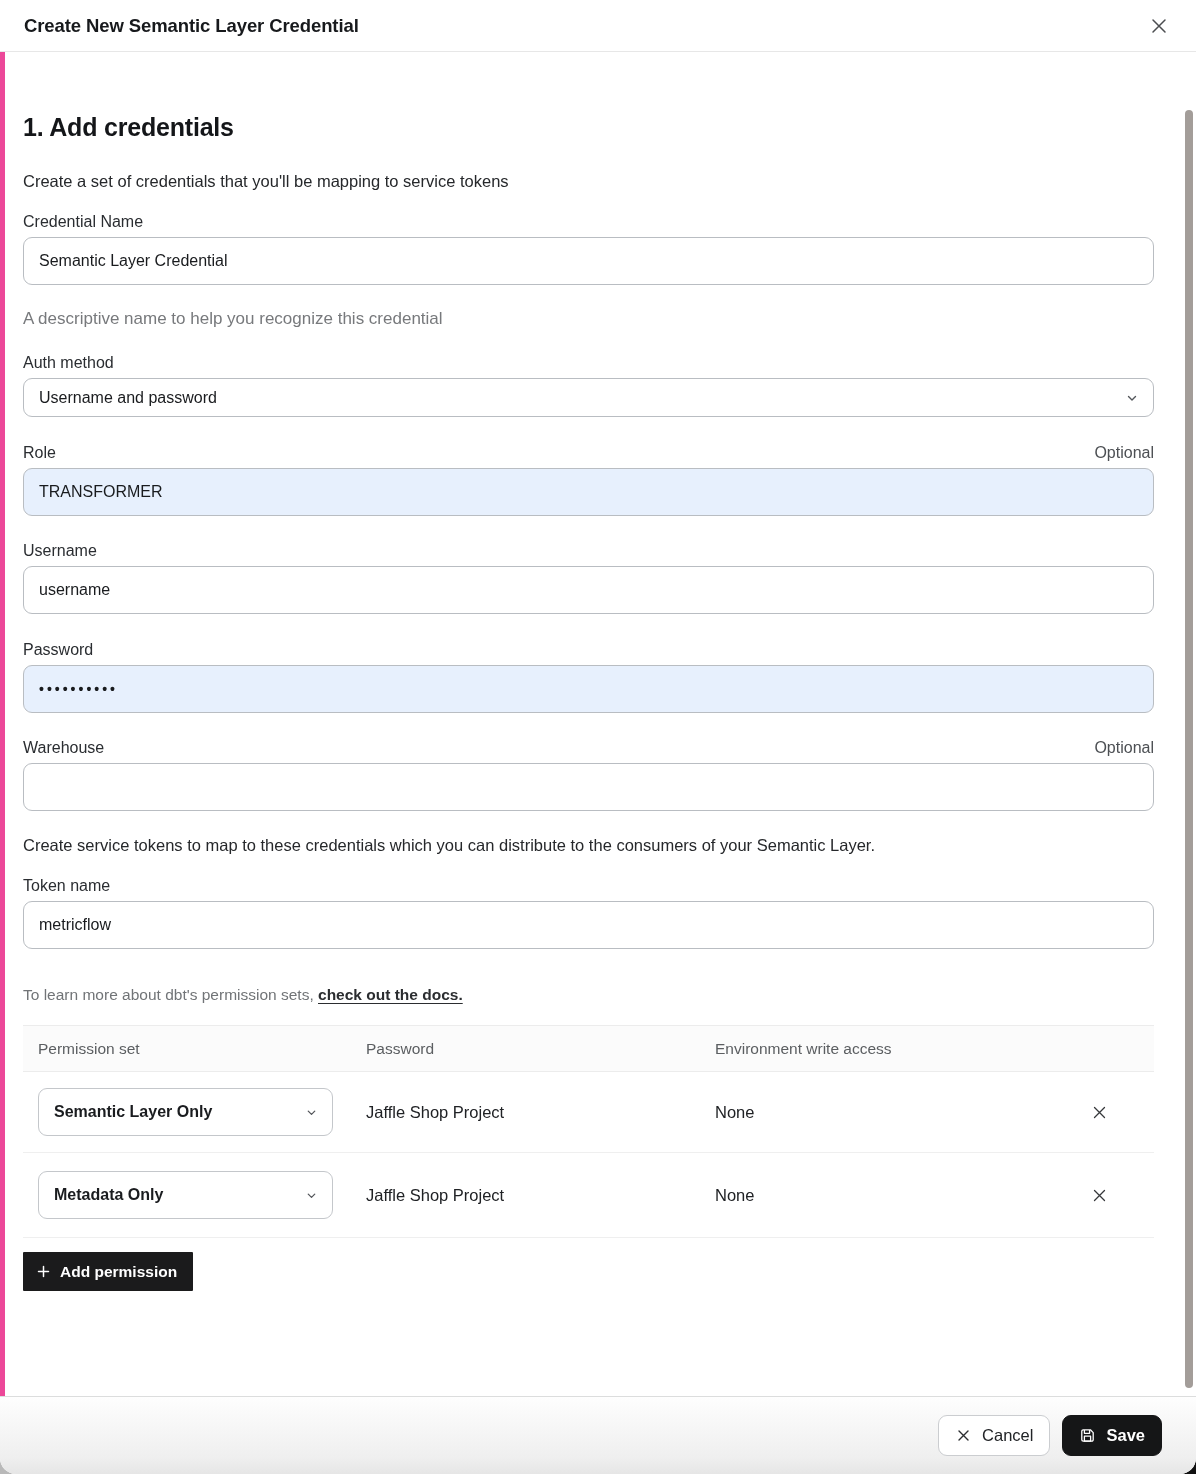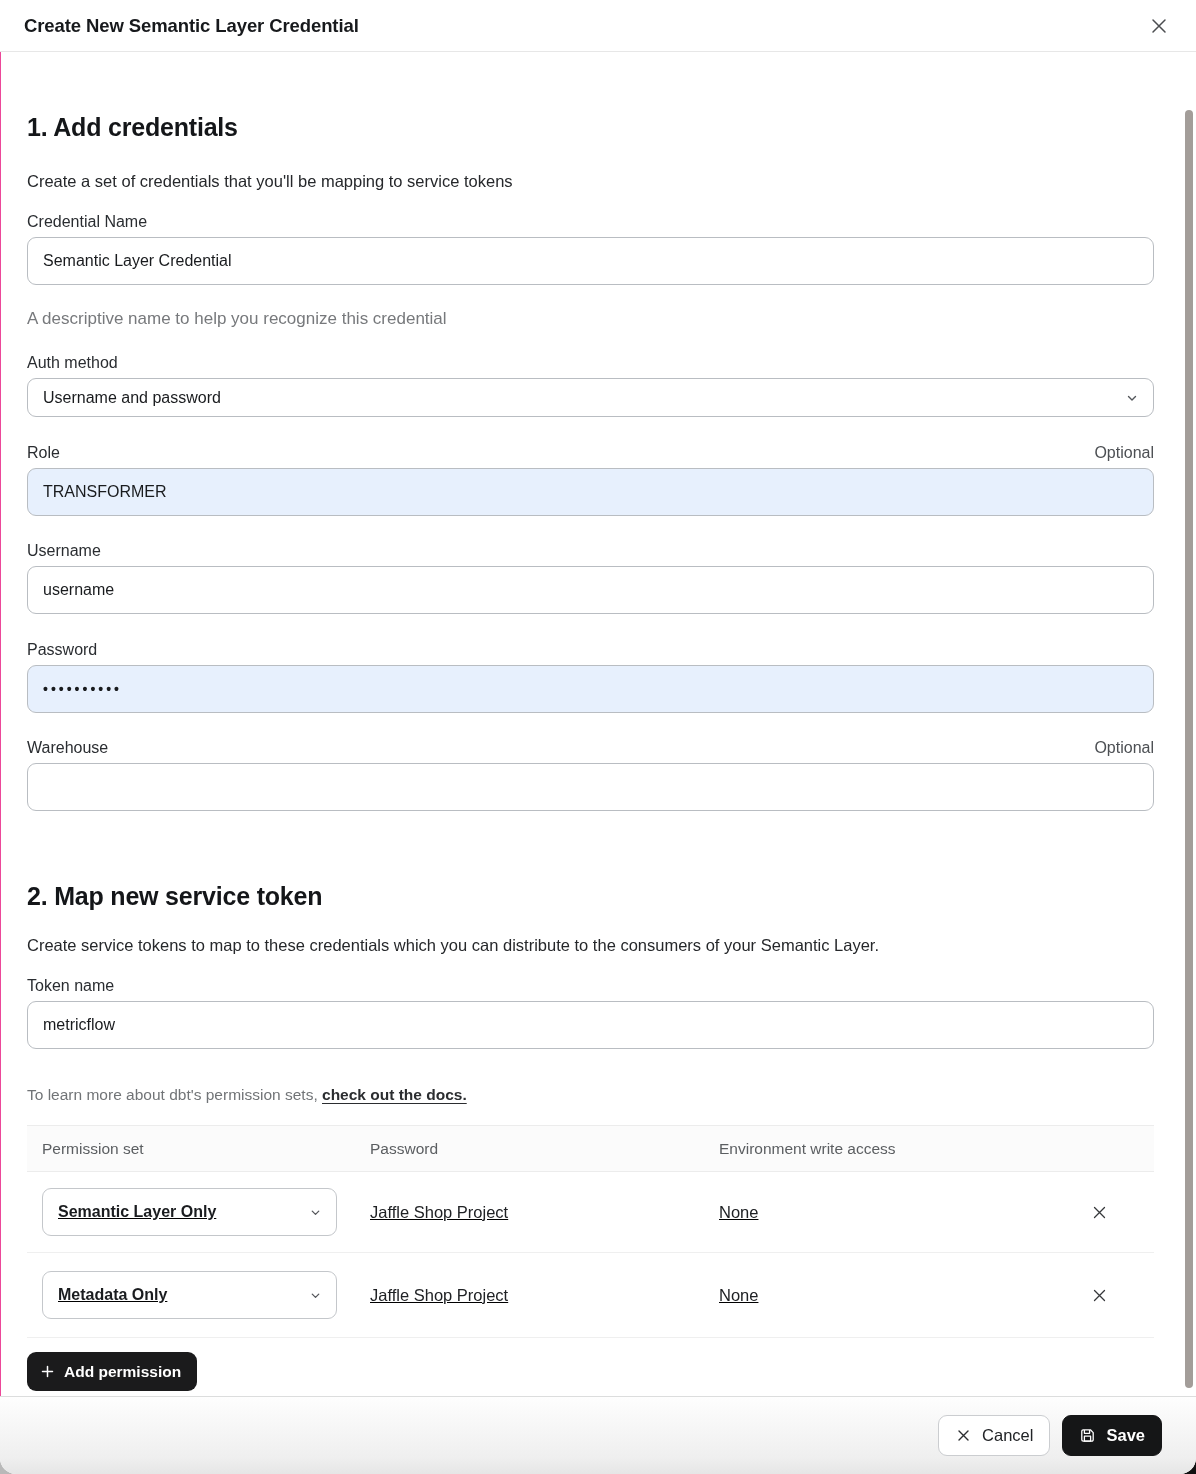--- a/index.html
+++ b/index.html
@@ -24,22 +24,22 @@
     padding:0 24px;
     border-bottom:1px solid #e7e7e7;
     background:#fff;
   }
   .modal-title{font-size:18.5px;font-weight:700;color:#17191c;letter-spacing:-0.1px;}
   .icon-btn{background:none;border:none;padding:2px;cursor:pointer;display:flex;align-items:center;}
   
   .content{
     flex:1 1 auto;
     overflow:hidden;
-    padding:0 42px 0 26px;
-    border-left:1px solid #ec4899;
+    padding:0 42px 0 18px;
+    border-left:5px solid #ec4899;
     position:relative;
   }
   .section-heading{font-size:25px;font-weight:700;color:#141619;letter-spacing:-0.2px;line-height:30px;margin:0;}
   .s1-heading{margin-top:60px;}
   .s2-heading{margin-top:70px;}
   .section-desc{font-size:16.5px;color:#26282b;line-height:20px;margin-top:29px;}
   .field-label-row{
     display:flex;justify-content:space-between;align-items:baseline;
     font-size:16px;line-height:19px;
   }
@@ -82,21 +82,20 @@
     height:45px;
     background:#fbfbfb;
     border-top:1px solid #ececec;
     border-bottom:1px solid #ececec;
     font-size:15.5px;color:#5b5e61;
   }
   .perm-row{
     display:flex;align-items:center;
     padding:16px 0;
     border-bottom:1px solid #efefef;
-    text-decoration:underline;
   }
   .col-permission{flex:0 0 343px;box-sizing:border-box;padding-left:15px;}
   .col-project{flex:0 0 349px;}
   .col-env{flex:1 1 auto;}
   .col-remove{flex:0 0 66px;display:flex;justify-content:flex-start;}
   .row-select{
     width:295px;box-sizing:border-box;
     height:48px;
     border:1px solid #c4c7cb;border-radius:9px;
     display:flex;align-items:center;justify-content:space-between;
@@ -104,21 +103,21 @@
     font-size:16px;font-weight:700;color:#1a1c1f;
     background:#fff;cursor:pointer;
   }
   .cell-text{font-size:16.5px;color:#202225;}
   
   .add-permission-btn{
     margin-top:14px;
     display:inline-flex;align-items:center;gap:9px;
     height:39px;padding:0 16px 0 13px;
     background:#1b1b1c;color:#fff;
-    border:none;border-radius:9px;
+    border:none;border-radius:1px;
     font-family:"Liberation Sans","DejaVu Sans",sans-serif;
     font-size:15.5px;font-weight:700;
     cursor:pointer;
   }
   
   .modal-footer{
     flex:0 0 77px;
     border-top:1px solid #dcdddd;
     background:linear-gradient(180deg,#fefefe 0%,#efefef 78%,#e6e6e6 100%);
     display:flex;align-items:center;justify-content:flex-end;
@@ -198,21 +197,20 @@
     </div>
     <input class="text-input autofill password-dots" type="text" value="••••••••••" style="">
 
     <div class="field-label-row mt-field">
       <span class="field-label">Warehouse</span>
       <span class="optional">Optional</span>
     </div>
     <input class="text-input" type="text" style="">
 
     
-    <h2 class="section-heading s2-heading">2. Map new service token</h2>
     <div class="section-desc" style="margin-top:24px;">Create service tokens to map to these credentials which you can distribute to the consumers of your Semantic Layer.</div>
 
     <div class="field-label-row mt-first">
       <span class="field-label">Token name</span>
     </div>
     <input class="text-input" type="text" value="metricflow" style="">
 
     <div class="docs-line"><span>To learn more about dbt's permission sets, </span><a class="docs-link">check out the docs.</a></div>
 
     

